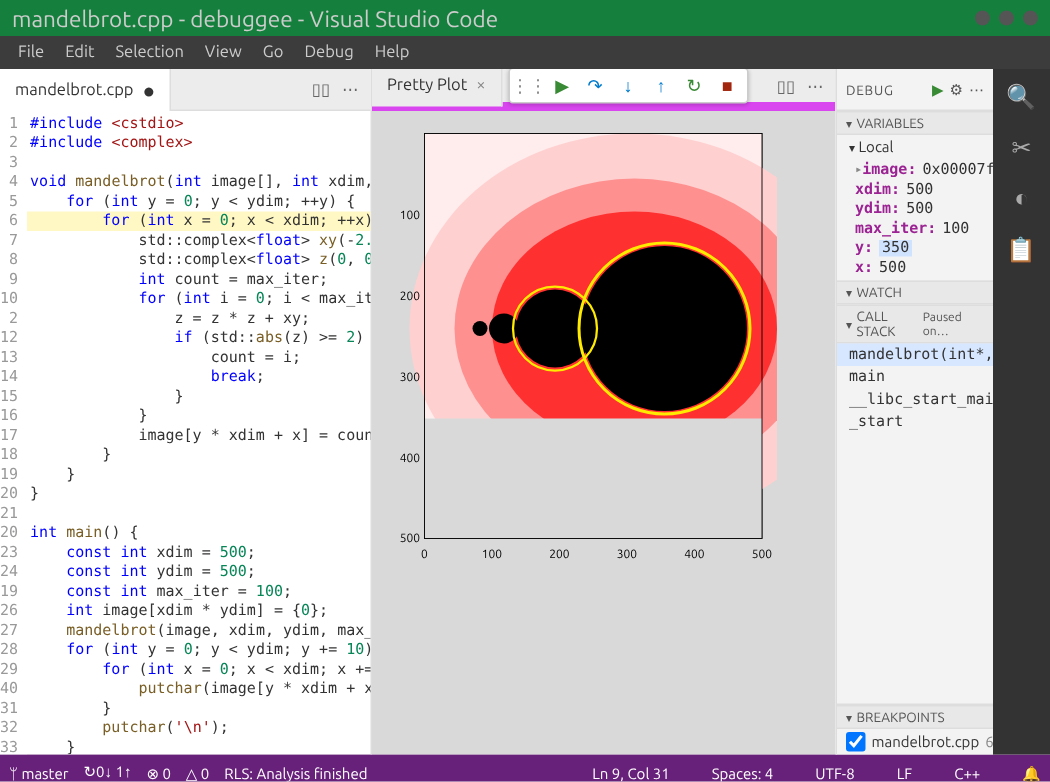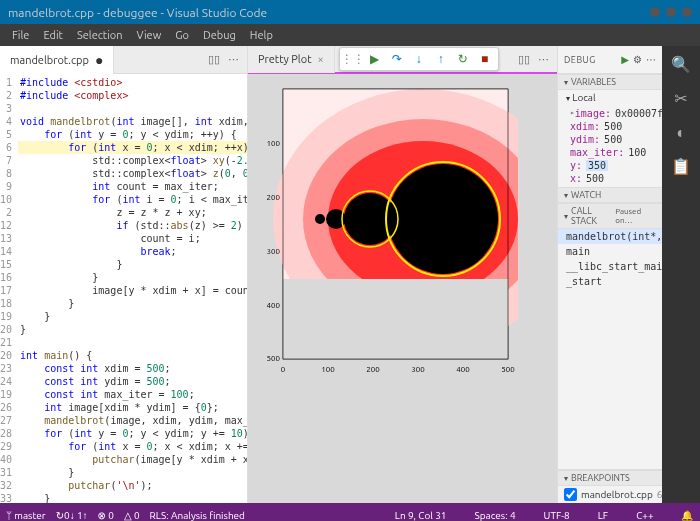--- a/index.html
+++ b/index.html
@@ -1,17 +1,17 @@
 <!DOCTYPE html>
 <html><head>
 <meta charset="utf-8">
 <style>
 * { margin: 0; padding: 0; box-sizing: border-box; }
 body { font-family: 'Segoe UI', Ubuntu, sans-serif; font-size: 11px; color: #333; background: #f3f3f3; width: 700px; height: 521px; overflow: hidden; }
-.titlebar { height: 24px; background: #0369a1; color: #ccc; display: flex; align-items: center; padding: 0 8px; font-size: 12px; }
+.titlebar { height: 24px; background: #15803d; color: #ccc; display: flex; align-items: center; padding: 0 8px; font-size: 15px; }
 .titlebar .dots { margin-left: auto; display: flex; gap: 6px; }
 .titlebar .dot { width: 10px; height: 10px; border-radius: 50%; background: #555; }
 .menubar { height: 22px; background: #3c3c3c; color: #ccc; display: flex; align-items: center; padding: 0 6px; font-size: 11px; gap: 2px; }
 .menubar span { padding: 2px 6px; cursor: pointer; }
 .tab { height: 28px; padding: 0 10px; display: flex; align-items: center; gap: 6px; background: #fff; border-right: 1px solid #ddd; font-size: 11px; }
 .tab.inactive { background: #ececec; }
 .tab .dot { color: #333; font-size: 14px; }
 .tabicons { margin-left: auto; display: flex; gap: 8px; padding: 0 8px; color: #666; }
 .main { display: flex; height: calc(100% - 24px - 22px - 18px); }
 .editor-area { display: flex; flex-direction: column; flex: 1; }
@@ -26,31 +26,31 @@
 .fn { color: #795e26; }
 .st { color: #a31515; }
 .nm { color: #098658; }
 .pp { color: #0000ff; }
 .inc { color: #a31515; }
 .line { height: 13px; padding-left: 2px; }
 .hl { background: #fff8c5; }
 .bp { position: relative; }
 .bp::before { content: ''; position: absolute; left: -28px; top: 2px; width: 8px; height: 8px; background: #e51400; border-radius: 50%; }
 .plot-pane { flex: 1; background: #d9d9d9; display: flex; flex-direction: column; }
-.plot-toolbar { height: 28px; background: #ececec; display: flex; align-items: center; border-bottom: 2px solid #d946ef; }
+.plot-toolbar { height: 28px; background: #ececec; display: flex; align-items: center; border-bottom: 6px solid #d946ef; }
 .debug-controls { display: flex; gap: 4px; background: #fff; border: 1px solid #ccc; border-radius: 3px; padding: 2px 4px; margin-left: 4px; box-shadow: 0 1px 3px rgba(0,0,0,0.2); align-items: center; }
 .dbg-btn { width: 18px; height: 18px; display: flex; align-items: center; justify-content: center; cursor: pointer; font-size: 12px; }
 .plot-body { flex: 1; display: flex; align-items: flex-start; justify-content: flex-start; padding: 10px 0 0 0px; }
 .sidebar { width: 105px; background: #f3f3f3; border-left: 1px solid #ddd; display: flex; flex-direction: column; font-size: 10px; }
 .side-top { height: 28px; display: flex; align-items: center; padding: 0 6px; gap: 4px; color: #555; border-bottom: 1px solid #ddd; }
 .sect-hdr { background: #e8e8e8; padding: 2px 6px; font-size: 9px; color: #555; display: flex; align-items: center; border-top: 1px solid #ddd; border-bottom: 1px solid #ddd; text-transform: uppercase; }
 .sect-hdr .chev { margin-right: 3px; font-size: 8px; }
 .var-list { padding: 2px 0 2px 12px; font-family: Consolas, monospace; font-size: 10px; }
 .var-row { display: flex; padding: 1px 0; white-space: nowrap; overflow: hidden; }
-.var-name { color: #9b2393; }
+.var-name { color: #9b2393; font-weight: bold; }
 .var-val { color: #333; margin-left: 4px; }
 .var-val.hl { background: #cfe3ff; padding: 0 2px; color: #333; }
 .callstack { font-family: Consolas, monospace; font-size: 10px; }
 .cs-row { padding: 2px 8px; white-space: nowrap; overflow: hidden; }
 .cs-row.sel { background: #d6e7ff; }
 .activity { width: 38px; background: #333; display: flex; flex-direction: column; align-items: center; padding-top: 6px; gap: 10px; color: #aaa; }
 .activity .ic { width: 24px; height: 24px; display: flex; align-items: center; justify-content: center; cursor: pointer; font-size: 16px; }
 .statusbar { height: 18px; background: #68217a; color: #fff; display: flex; align-items: center; font-size: 10px; padding: 12px 6px; gap: 10px; }
 .statusbar .sr { margin-left: auto; display: flex; gap: 28px; }
 .bkpt-section { margin-top: auto; border-top: 1px solid #ddd; }

